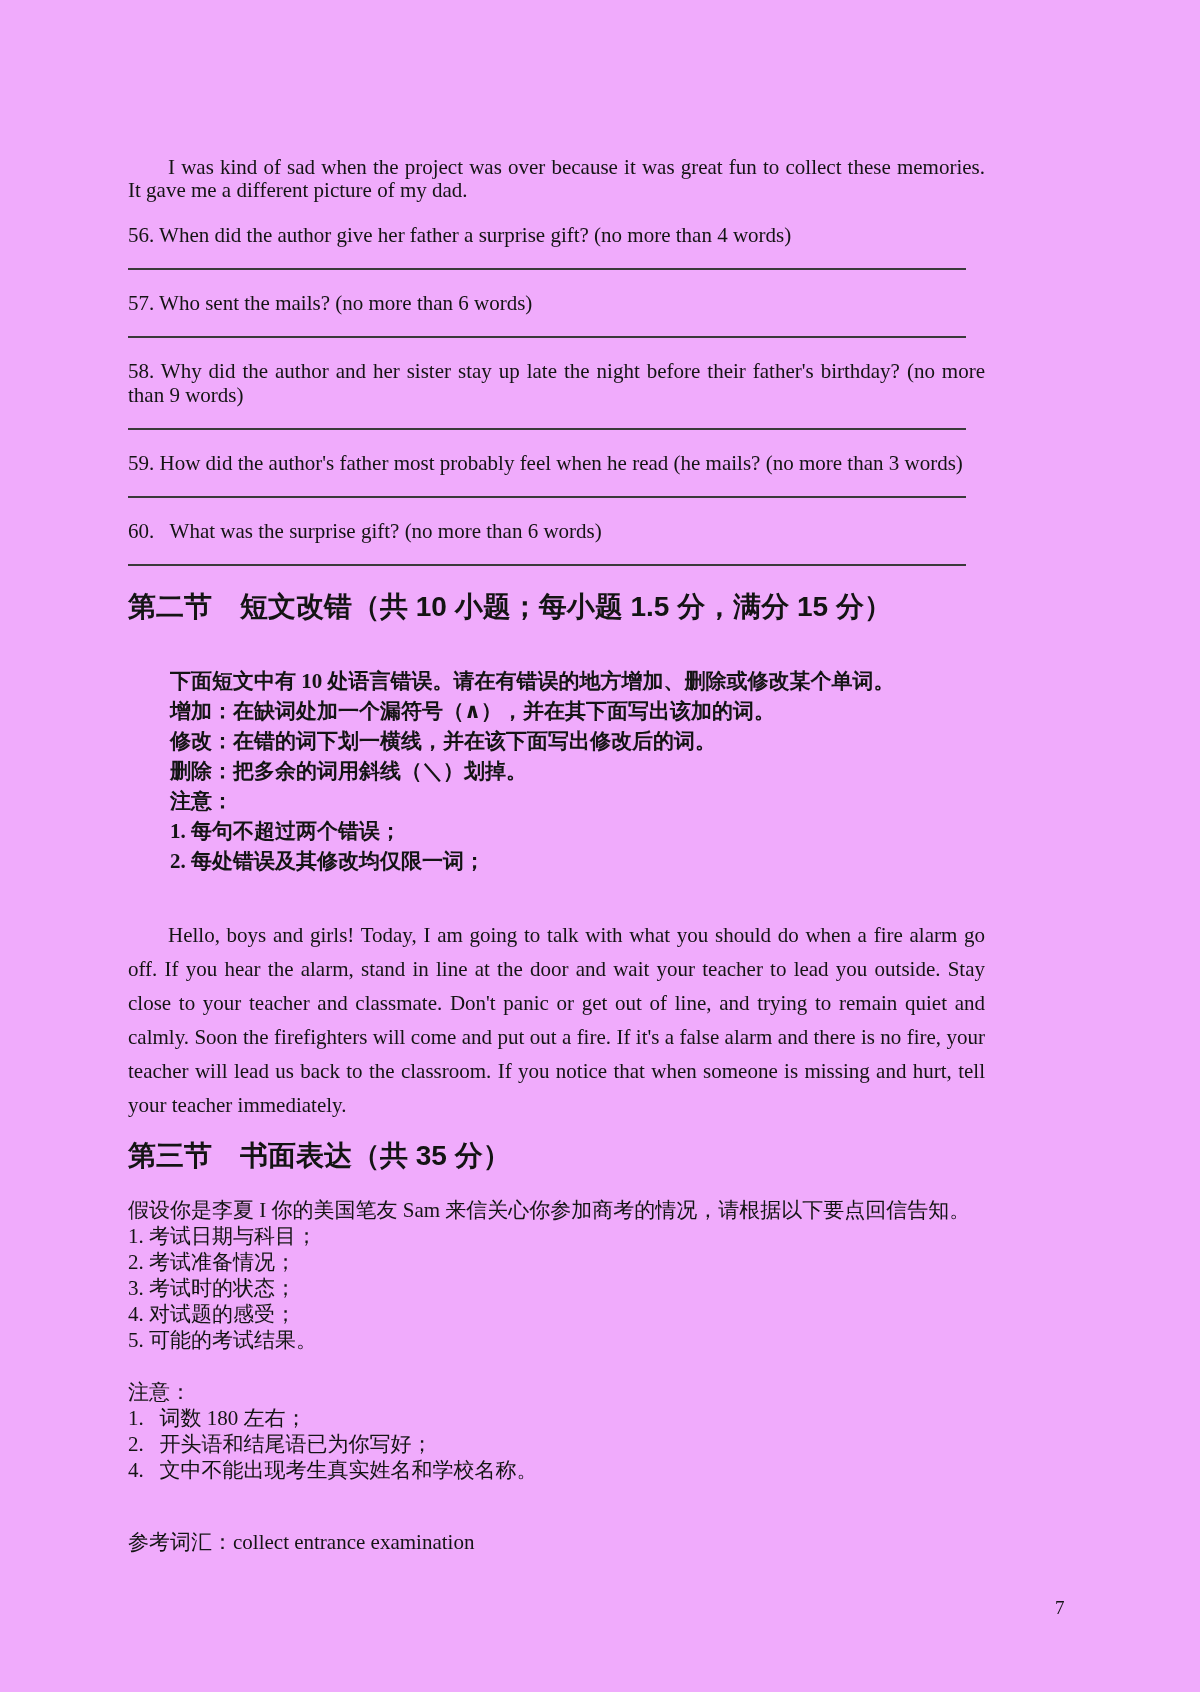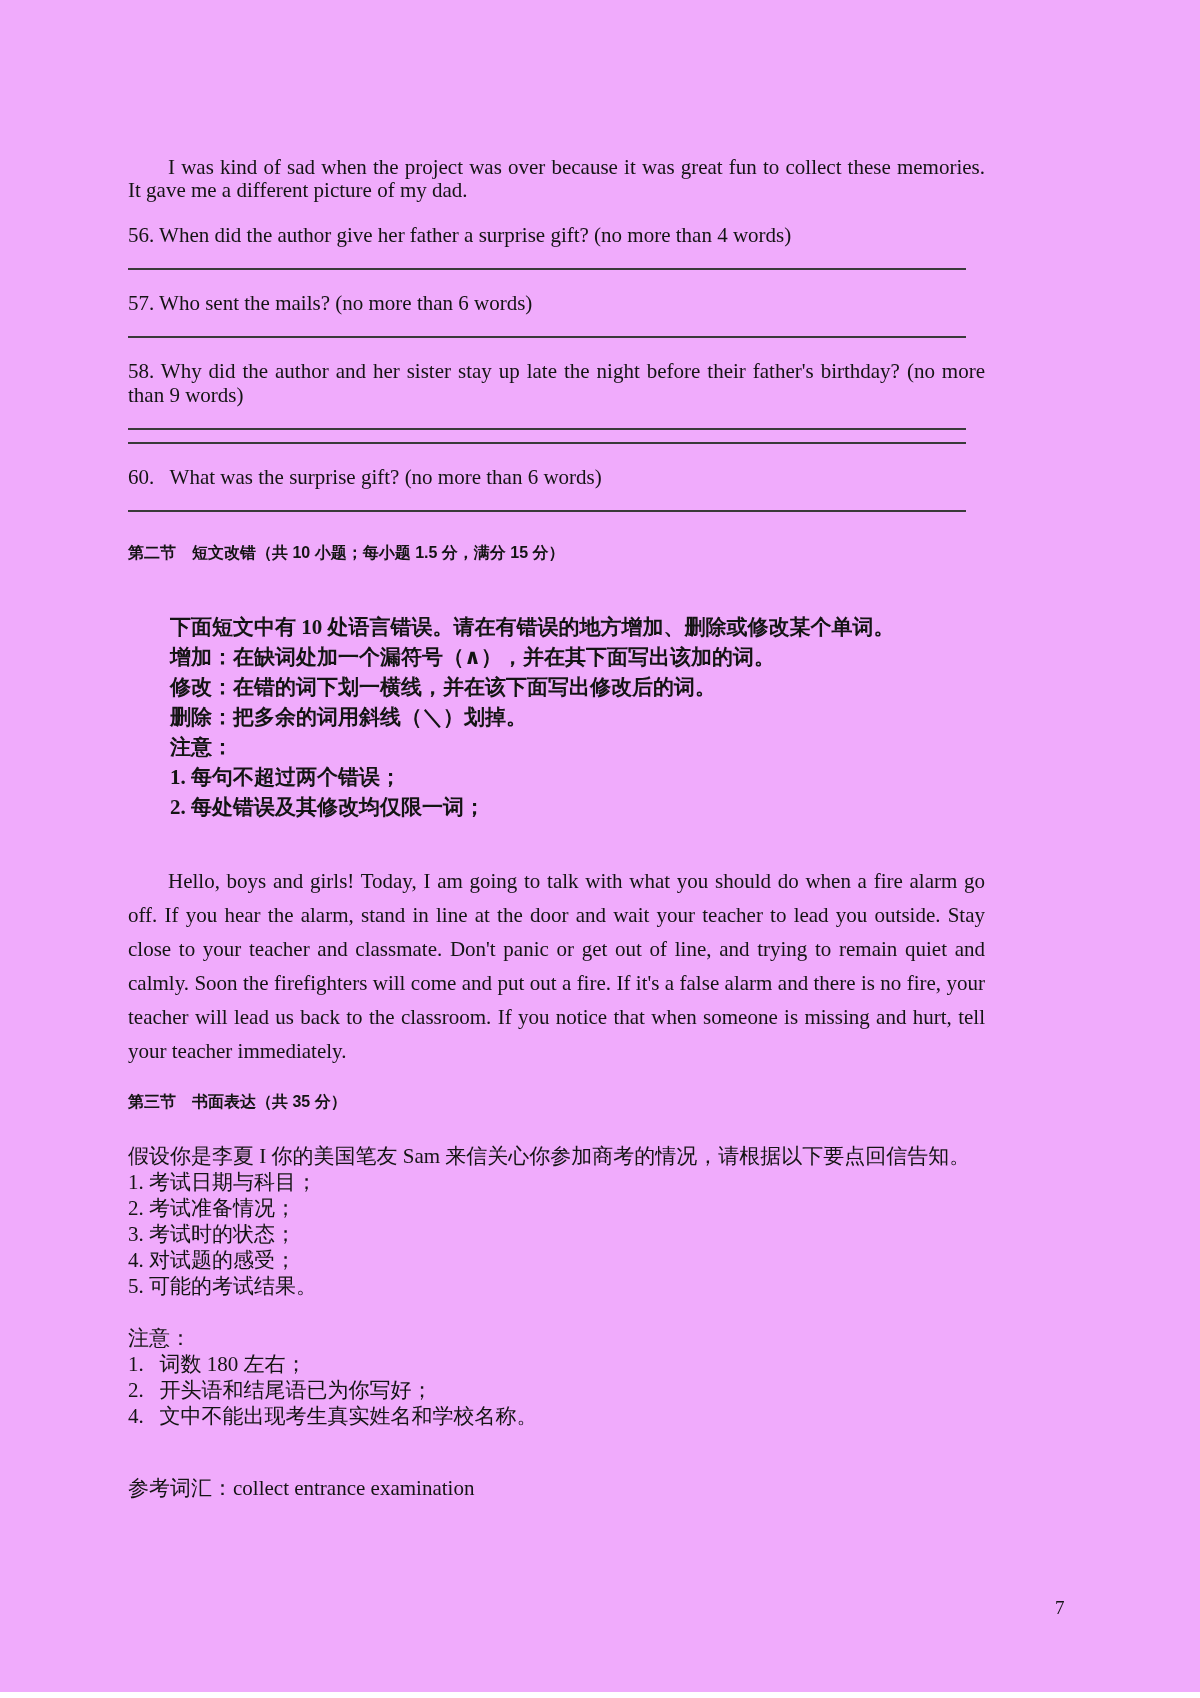--- a/index.html
+++ b/index.html
@@ -28,21 +28,21 @@
   }
   .answer-line {
     width: 838px;
     height: 0;
     border-bottom: 2px solid #3a3a3a;
     margin: 12px 0 7px 0;
   }
   .section-title {
     font-family: "Liberation Sans", "DejaVu Sans", sans-serif;
     font-weight: bold;
-    font-size: 16px;
+    font-size: 28px;
     line-height: 26px;
     margin-top: 28px;
     white-space: pre-wrap;
   }
   .section-title.s3 { margin-top: 20px; }
   .instructions { margin-top: 46px; font-weight: bold; }
   .instr {
     padding-left: 42px;
     line-height: 30px;
     white-space: pre-wrap;
@@ -92,20 +92,21 @@
     <div>
       <p class="question">56. When did the author give her father a surprise gift? (no more than 4 words)</p>
       <div class="answer-line"></div>
 
       <p class="question">57. Who sent the mails? (no more than 6 words)</p>
       <div class="answer-line"></div>
 
       <p class="question">58. Why did the author and her sister stay up late the night before their father's birthday? (no more than 9 words)</p>
       <div class="answer-line"></div>
 
+      <p class="question">59. How did the author's father most probably feel when he read (he mails? (no more than 3 words)</p>
       <div class="answer-line"></div>
 
       <p class="question">60.   What was the surprise gift? (no more than 6 words)</p>
       <div class="answer-line"></div>
     </div>
 
     <h2 class="section-title">第二节　短文改错（共 10 小题；每小题 1.5 分，满分 15 分）</h2>
 
     <div class="instructions">
       <div class="instr">下面短文中有 10 处语言错误。请在有错误的地方增加、删除或修改某个单词。</div>

